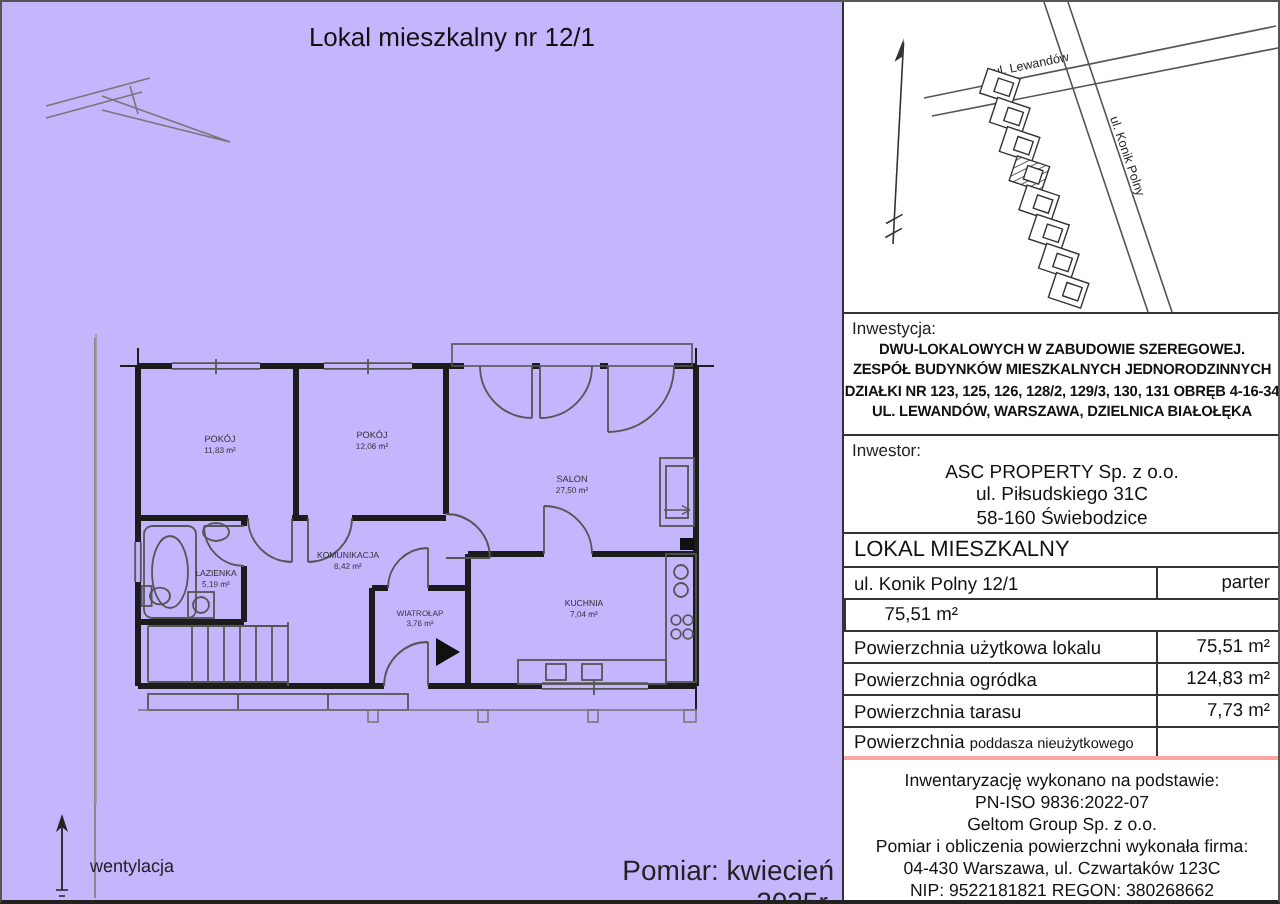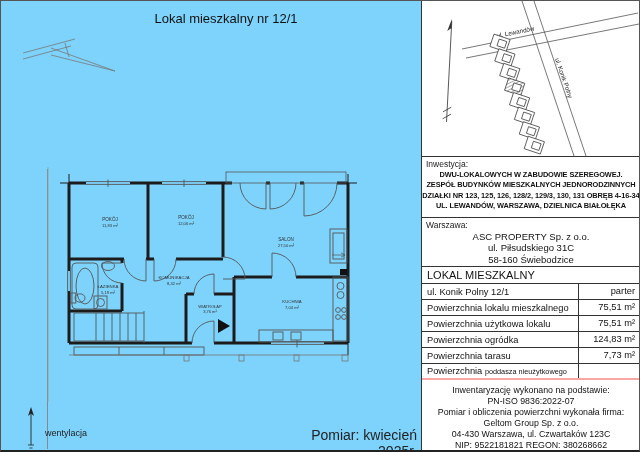--- a/index.html
+++ b/index.html
@@ -1,18 +1,18 @@
 <!DOCTYPE html>
 <html><head>
 <meta charset="utf-8">
 <style>
   html,body{margin:0;padding:0;background:#e8e8e8;}
   *{box-sizing:border-box;}
   .page{
-    position:relative;width:640px;height:452px;background:#7dd3fc;
+    position:relative;width:640px;height:452px;background:#c4b5fd;
     border:1px solid #555;border-bottom:2px solid #222;
     font-family:"Liberation Sans",sans-serif;color:#111;overflow:hidden;
   }
   .sheet-title{
     position:absolute;left:40px;top:10px;width:370px;text-align:center;
     font-size:13px;color:#111;
   }
   .vent-label{position:absolute;left:44px;top:427px;font-size:9px;color:#222;}
   .pomiar-label{position:absolute;left:290px;top:426px;width:126px;text-align:right;font-size:14px;color:#222;}
   .margin-line{position:absolute;left:46px;top:168px;width:1px;height:280px;background:#888;}
@@ -234,36 +234,35 @@
       <div class="blk-label">Inwestycja:</div>
       <div class="inv-lines">
         <div>DWU-LOKALOWYCH W ZABUDOWIE SZEREGOWEJ.</div>
         <div>ZESPÓŁ BUDYNKÓW MIESZKALNYCH JEDNORODZINNYCH</div>
         <div>DZIAŁKI NR 123, 125, 126, 128/2, 129/3, 130, 131 OBRĘB 4-16-34</div>
         <div>UL. LEWANDÓW, WARSZAWA, DZIELNICA BIAŁOŁĘKA</div>
       </div>
     </div>
 
     <div class="rbox investor-box">
-      <div class="blk-label">Warszawa:</div>
+      <div class="blk-label">Inwestor:</div>
       <div class="investor-lines">
         <div>ASC PROPERTY Sp. z o.o.</div>
         <div>ul. Piłsudskiego 31C</div>
         <div>58-160 Świebodzice</div>
       </div>
     </div>
 
     <div class="unit-table">
       <div class="t-header">LOKAL MIESZKALNY</div>
       <div class="t-row">
         <div class="t-label">ul. Konik Polny 12/1</div>
         <div class="t-value">parter</div>
       </div>
       <div class="t-row">
-        <div class="t-label">Powierzchnia lokalu mieszkalnego</div>
         <div class="t-value">75,51 m²</div>
       </div>
       <div class="t-row">
         <div class="t-label">Powierzchnia użytkowa lokalu</div>
         <div class="t-value">75,51 m²</div>
       </div>
       <div class="t-row">
         <div class="t-label">Powierzchnia ogródka</div>
         <div class="t-value">124,83 m²</div>
       </div>
@@ -276,20 +275,20 @@
           <span>Powierzchnia</span>
           <span class="small">poddasza nieużytkowego</span>
         </div>
         <div class="t-value"></div>
       </div>
     </div>
 
     <div class="note-box">
       <div>Inwentaryzację wykonano na podstawie:</div>
       <div>PN-ISO 9836:2022-07</div>
+      <div>Geltom Group Sp. z o.o.</div>
       <div>Pomiar i obliczenia powierzchni wykonała firma:</div>
-      <div>Geltom Group Sp. z o.o.</div>
       <div>04-430 Warszawa, ul. Czwartaków 123C</div>
       <div>NIP: 9522181821 REGON: 380268662</div>
     </div>
 
   </div>
 </div>
 
 </body></html>

